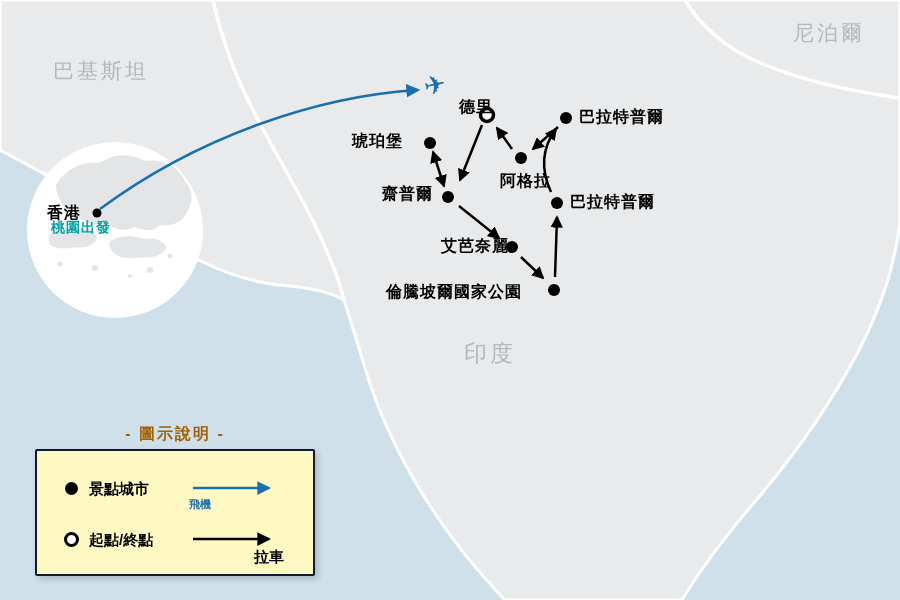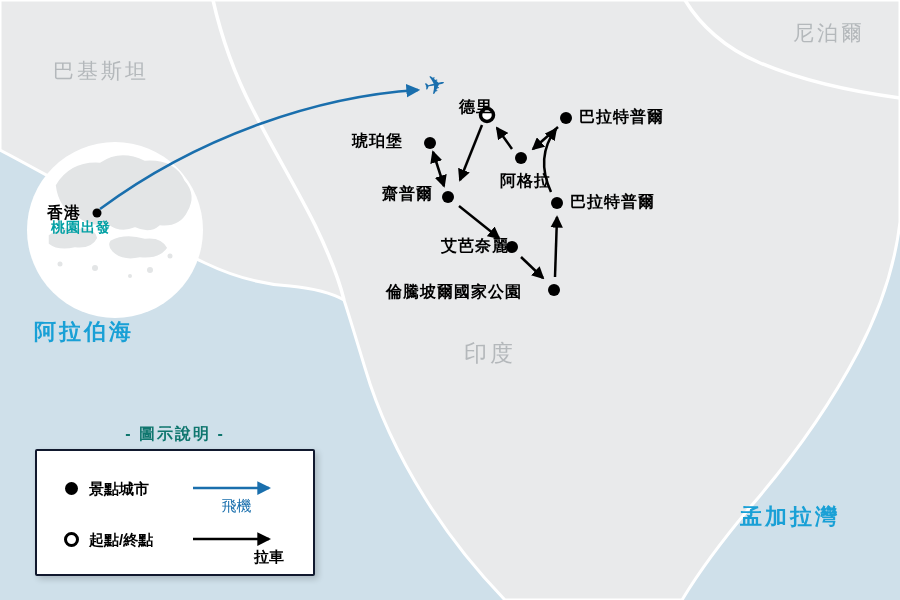--- a/index.html
+++ b/index.html
@@ -9,28 +9,28 @@
     background:#cfe0ea;
   }
   .stage svg.map{position:absolute;left:0;top:0;}
   .lbl{position:absolute;white-space:nowrap;}
   .region-lbl{color:#b4b8bb;font-size:21px;font-weight:500;letter-spacing:3px;}
   .sea-lbl{color:#19a0d6;font-size:22px;font-weight:600;letter-spacing:3px;}
   .city-lbl{color:#000;font-size:16px;font-weight:600;letter-spacing:1px;}
   .teal-lbl{color:#00a0a4;font-size:14px;font-weight:600;letter-spacing:1px;}
   .plane{position:absolute;color:#1a6fad;font-size:26px;transform:rotate(-12deg);line-height:1;}
   .legend-title{position:absolute;left:35px;top:424px;width:280px;text-align:center;
-    color:#0f766e;font-size:16px;font-weight:600;letter-spacing:2px;}
+    color:#a16207;font-size:16px;font-weight:600;letter-spacing:2px;}
   .legend-box{
     position:absolute;left:35px;top:449px;width:280px;height:127px;
-    background:#ffffff;border:2px solid #11192e;border-radius:2px;
+    background:#fef9c3;border:2px solid #11192e;border-radius:2px;
     box-shadow:3px 3px 6px rgba(0,0,0,0.18);box-sizing:border-box;
   }
   .legend-item-lbl{position:absolute;font-size:15px;font-weight:600;color:#000;}
-  .legend-sub-blue{position:absolute;font-size:15px;font-weight:400;color:#1a6fad;text-align:center;width:95px;}
+  .legend-sub-blue{position:absolute;font-size:11px;font-weight:700;color:#1a6fad;width:95px;}
   .legend-sub-black{position:absolute;font-size:15px;font-weight:600;color:#000;text-align:right;width:95px;}
   .dot-solid{position:absolute;width:13px;height:13px;border-radius:50%;background:#000;}
   .dot-open{position:absolute;width:9px;height:9px;border-radius:50%;background:#fff;border:3px solid #000;}
   .legend-arrow{position:absolute;}
 </style>
 </head>
 <body>
 
 <div class="stage">
 
@@ -103,22 +103,20 @@
       <circle cx="557" cy="203" r="6" fill="#000"></circle>
       <circle cx="512" cy="247" r="6" fill="#000"></circle>
       <circle cx="554" cy="290" r="6" fill="#000"></circle>
     </g>
   </svg>
 
   <div class="lbl region-lbl" style="left:53px;top:57px;">巴基斯坦</div>
   <div class="lbl region-lbl" style="left:793px;top:19px;">尼泊爾</div>
   <div class="lbl region-lbl" style="left:464px;top:338px;font-size:23px;">印度</div>
 
-  <div class="lbl sea-lbl" style="left:34px;top:317px;">阿拉伯海</div>
-  <div class="lbl sea-lbl" style="left:740px;top:502px;">孟加拉灣</div>
 
   <div class="lbl teal-lbl" style="left:51px;top:178px;margin-top:41px;">桃園出發</div>
   <div class="lbl city-lbl" style="left:47px;top:203px;">香港</div>
 
   <div class="plane" style="left:424px;top:72px;">✈</div>
 
   <div class="lbl city-lbl" style="left:459px;top:77px;margin-top:20px;">德里</div>
   <div class="lbl city-lbl" style="left:352px;top:131px;">琥珀堡</div>
   <div class="lbl city-lbl" style="left:382px;top:184px;">齋普爾</div>
   <div class="lbl city-lbl" style="left:500px;top:171px;">阿格拉</div>

